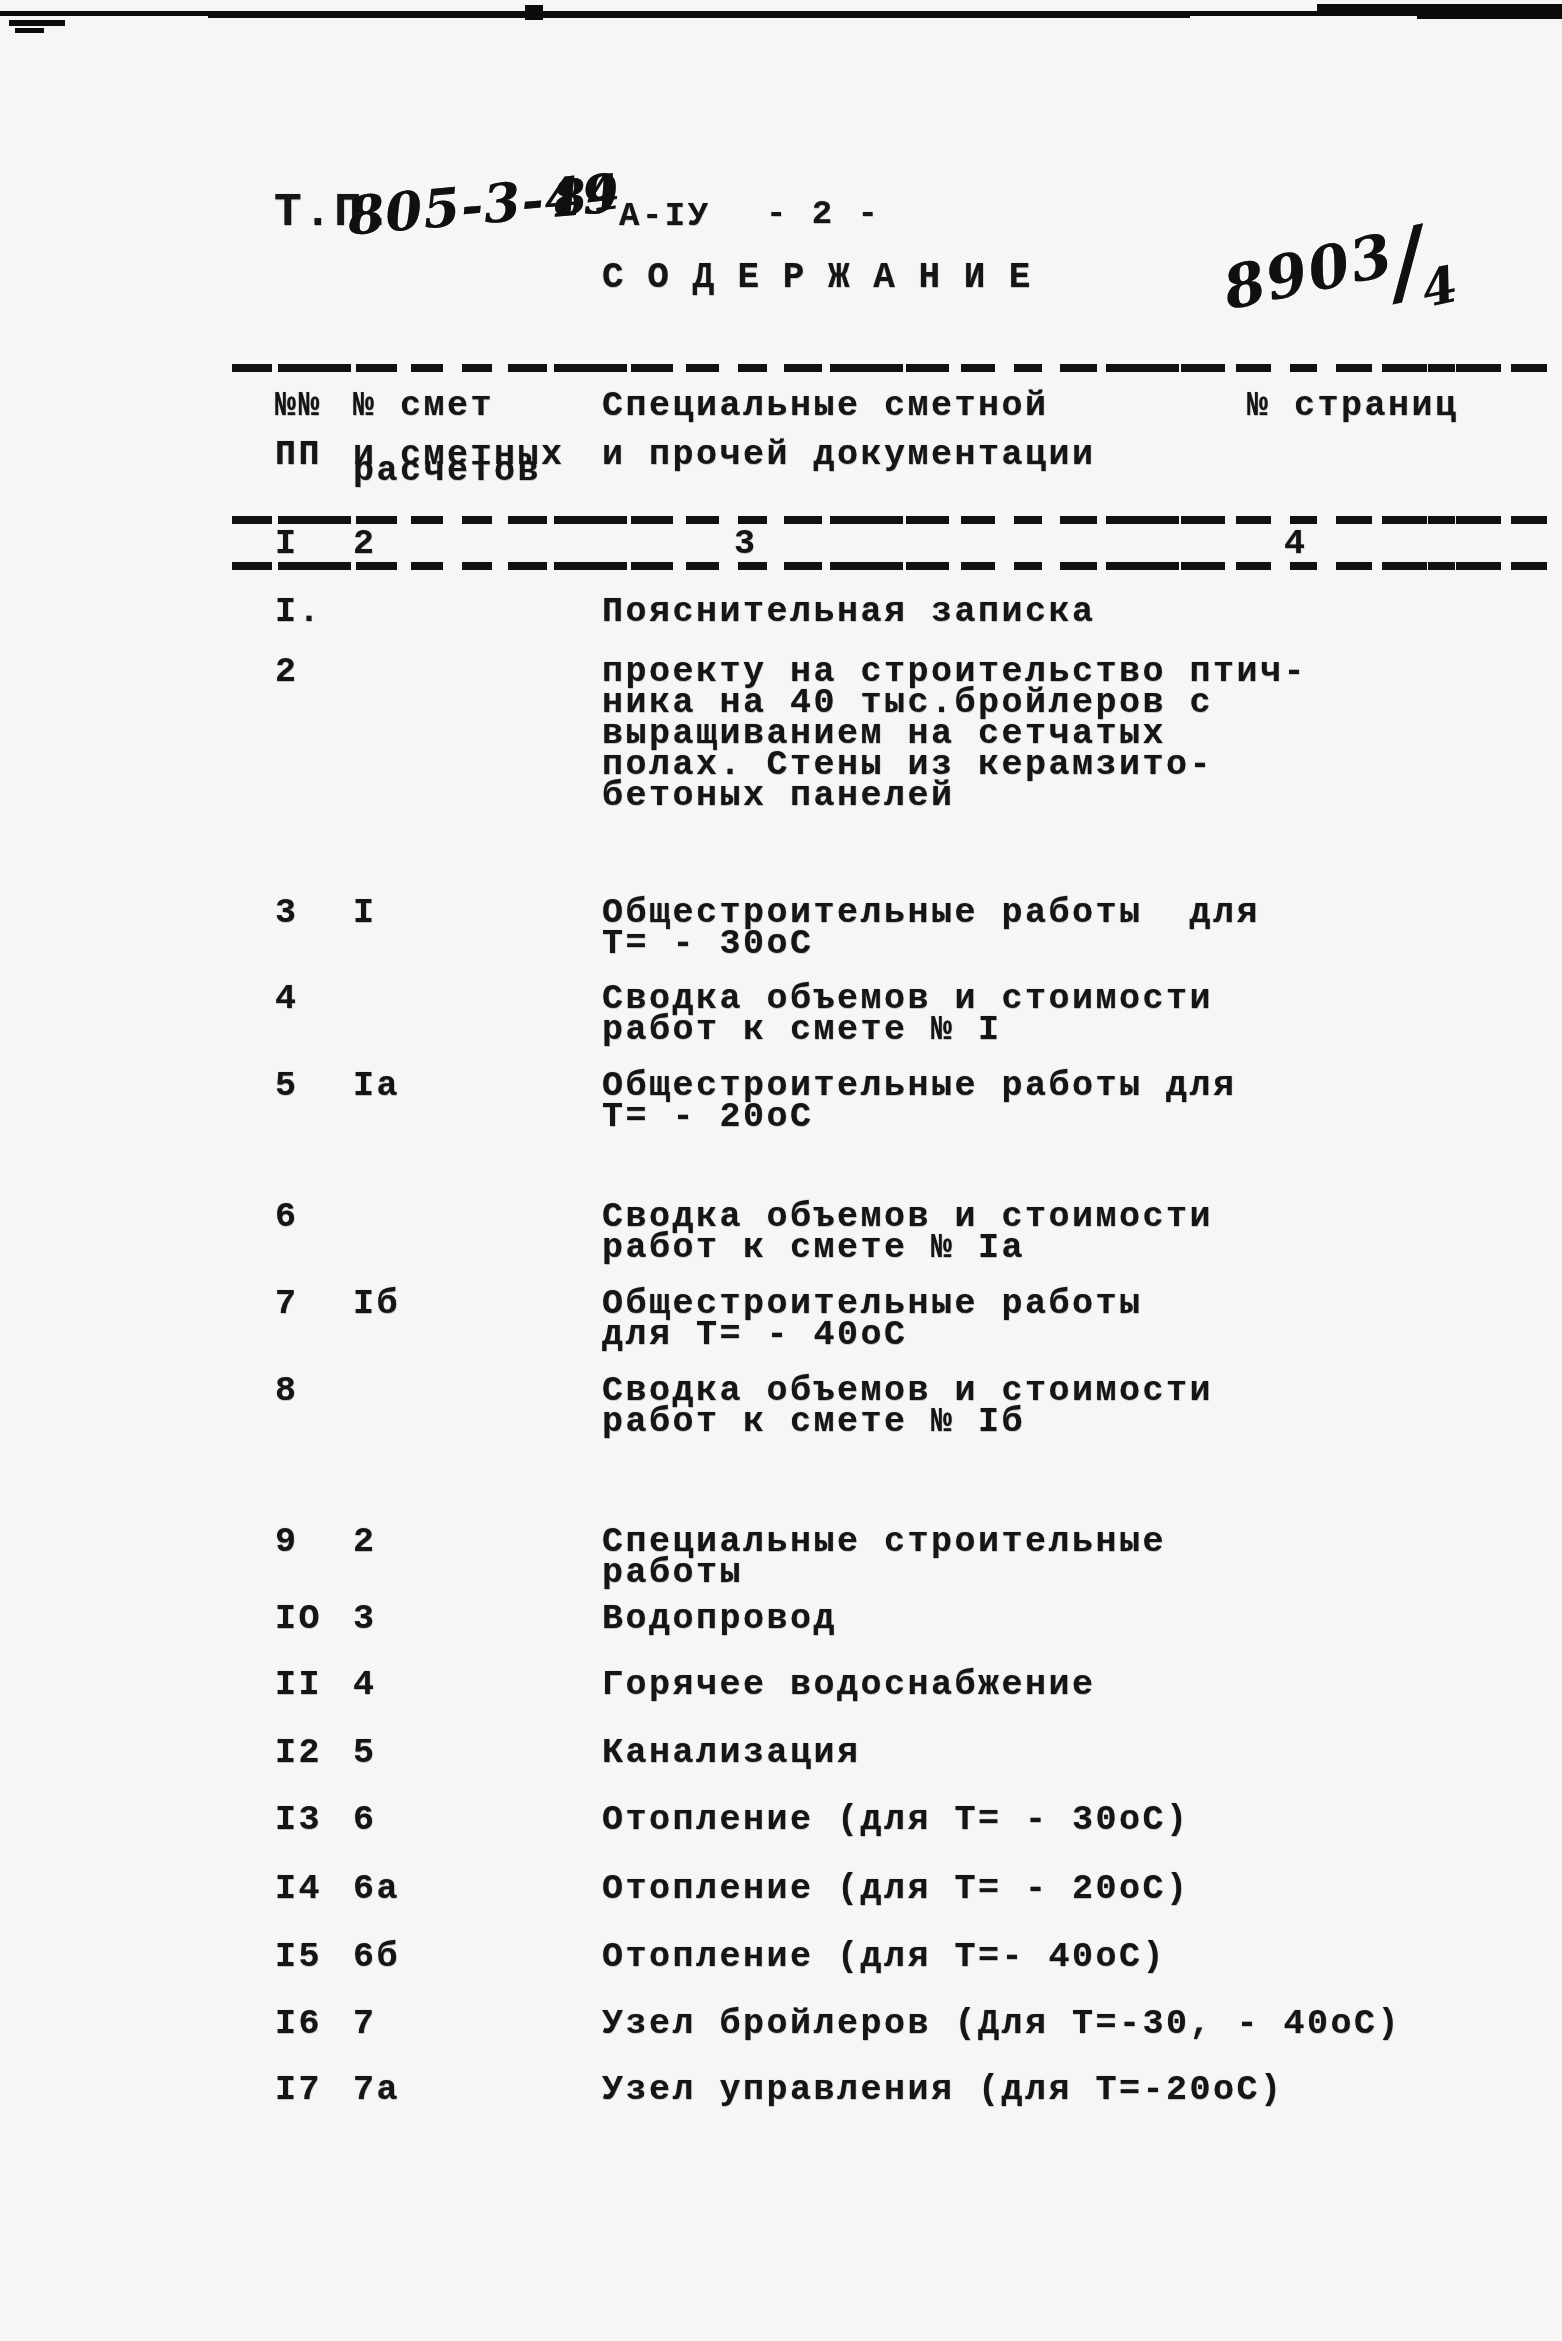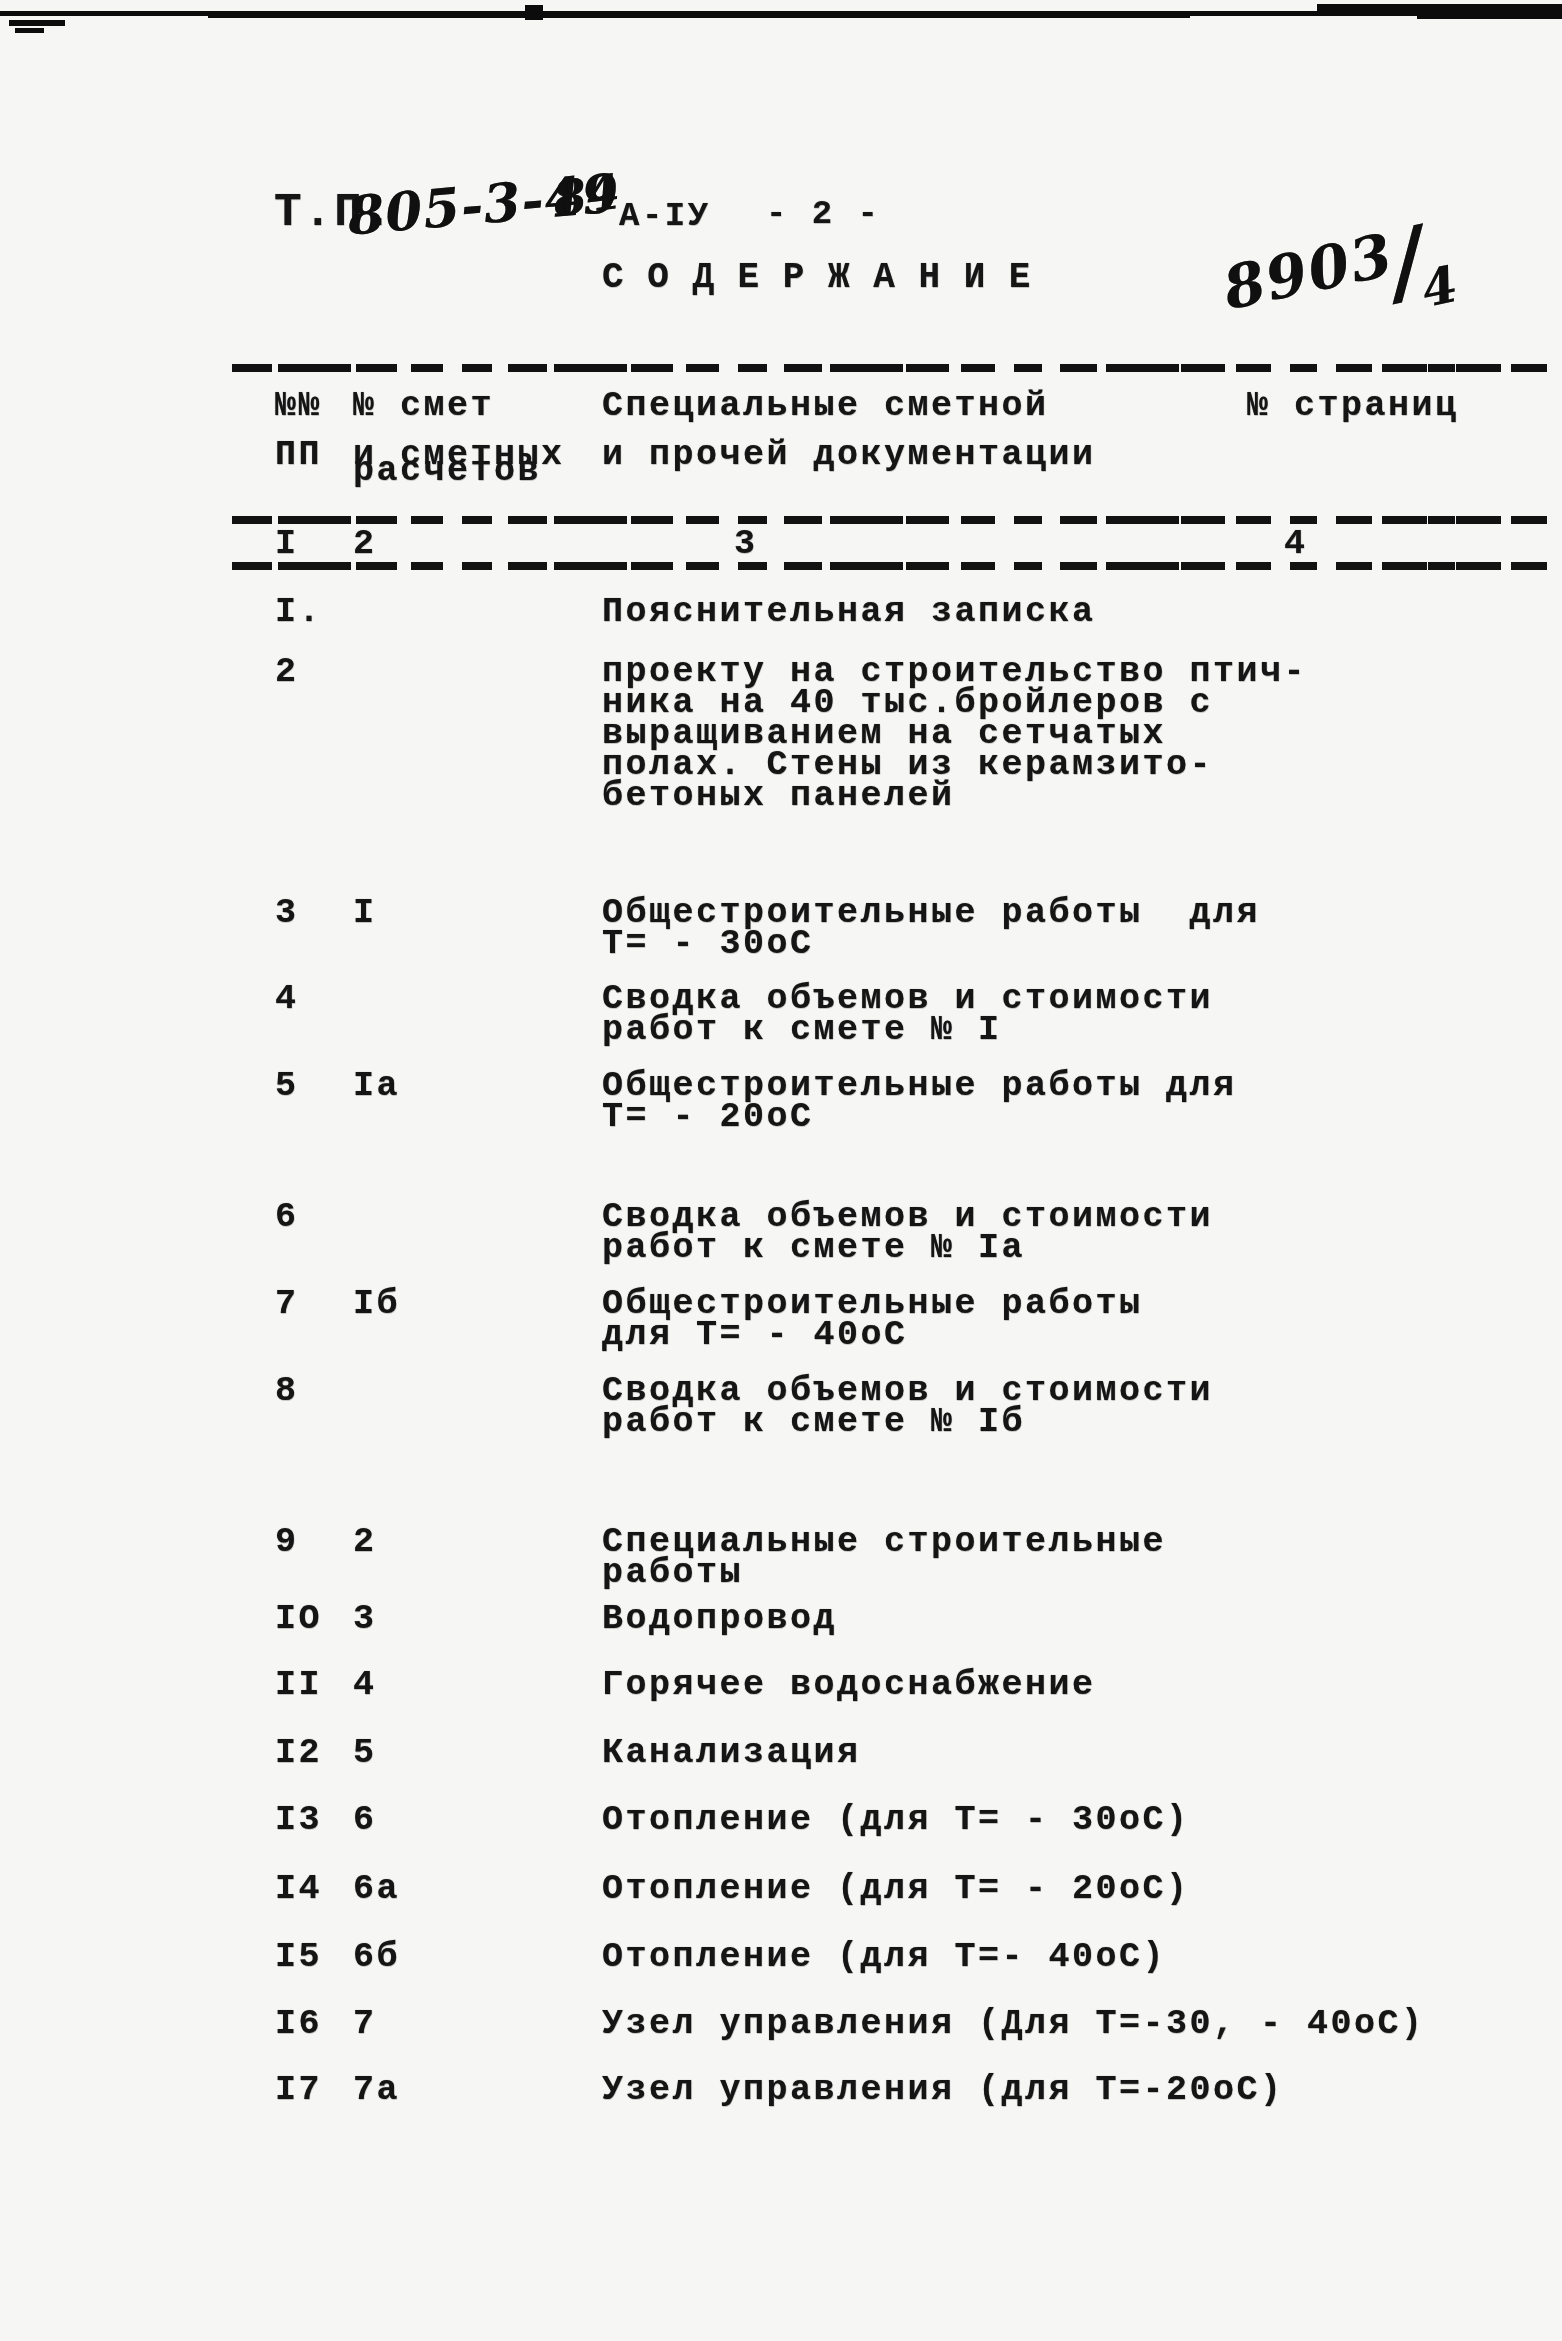--- a/index.html
+++ b/index.html
@@ -200,21 +200,21 @@
         <div class="typed name"><div class="line">Отопление (для Т= - 20оС)</div></div>
       </div>
       <div class="trow" style="top: 1942px;">
         <div class="typed num">I5</div>
         <div class="typed smeta">6б</div>
         <div class="typed name"><div class="line">Отопление (для Т=- 40оС)</div></div>
       </div>
       <div class="trow" style="top: 2009px;">
         <div class="typed num">I6</div>
         <div class="typed smeta">7</div>
-        <div class="typed name"><div class="line">Узел управления (Для Т=-30, - 40оС)</div></div>
+        <div class="typed name"><div class="line">Узел бройлеров (Для Т=-30, - 40оС)</div></div>
       </div>
       <div class="trow" style="top: 2075px;">
         <div class="typed num">I7</div>
         <div class="typed smeta">7а</div>
         <div class="typed name"><div class="line">Узел управления (для Т=-20оС)</div></div>
       </div>
     </div>
 
 </div>
 

